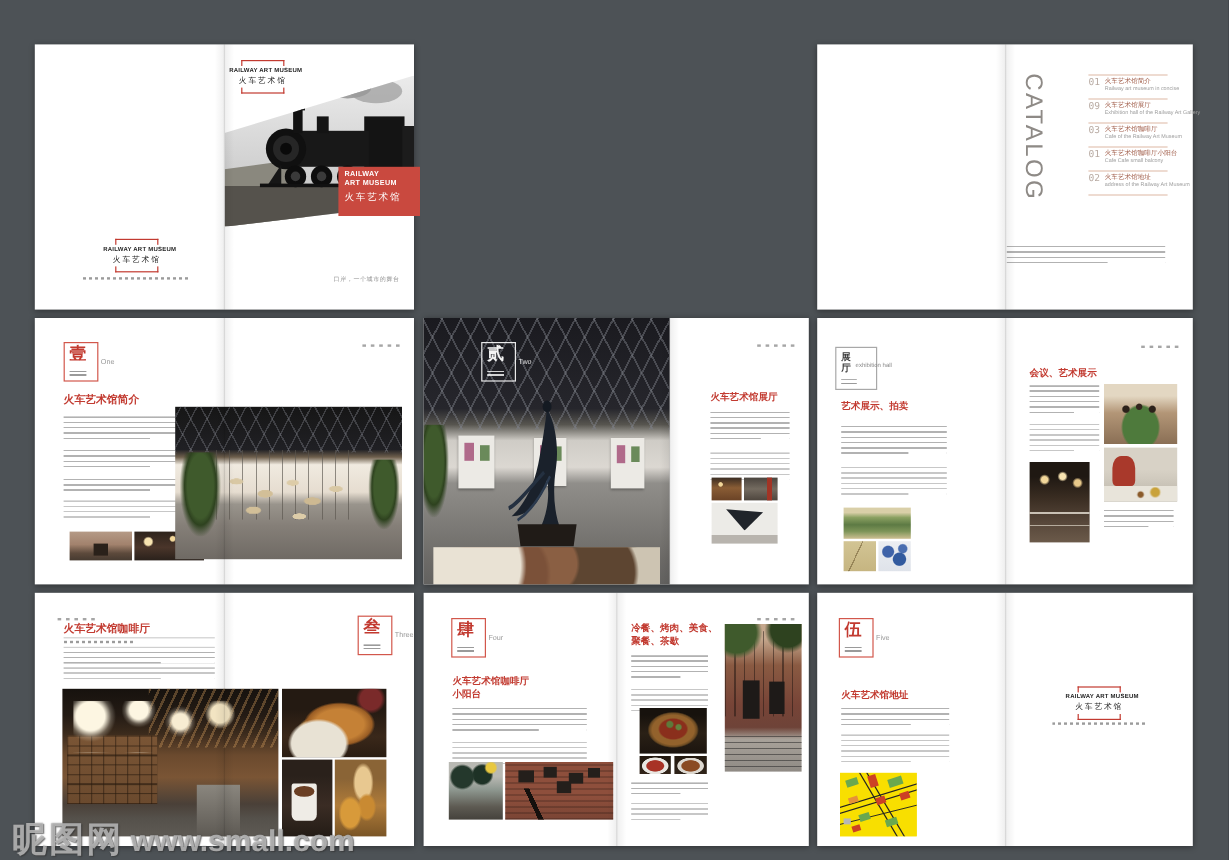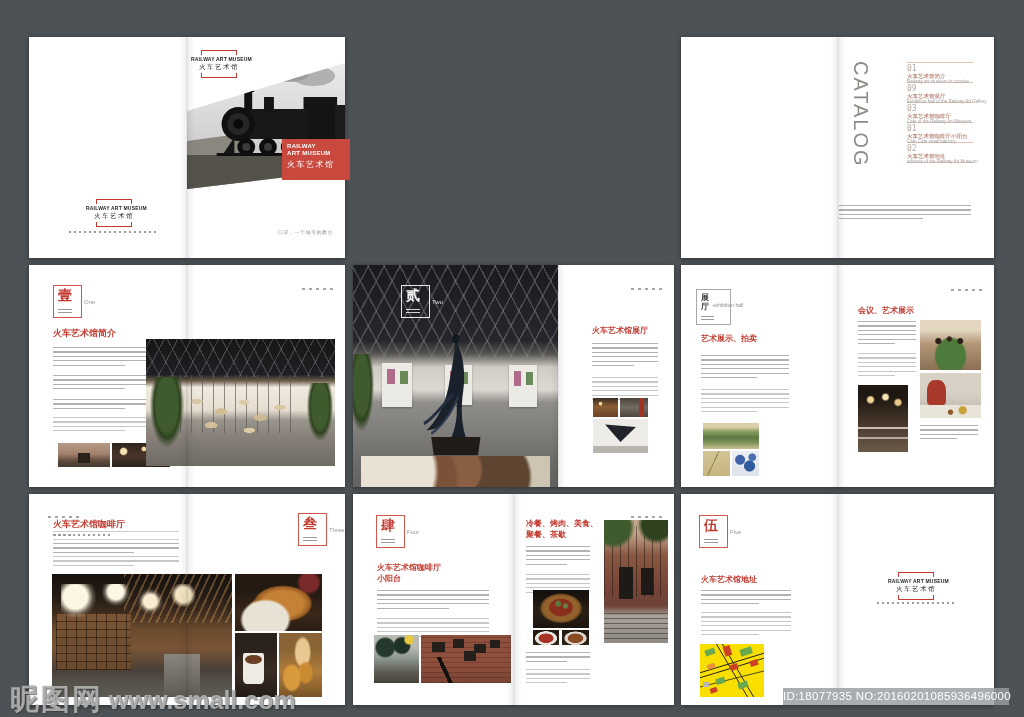--- a/index.html
+++ b/index.html
@@ -43,21 +43,21 @@
   .cb-zh{font-size:8px;letter-spacing:1.5px;margin-top:2px;font-family:"DejaVu Serif",serif;}
   
   .port-t{position:absolute;font-size:9.5px;font-weight:bold;color:#141414;letter-spacing:.3px;white-space:nowrap;}
   .port-sub{position:absolute;font-size:6px;font-weight:bold;color:#222;border-bottom:1px solid #3a3a3a;padding-bottom:1px;white-space:nowrap;}
   .brk-sm{position:absolute;width:24px;height:3px;}
   .brk-sm.t{border:1px solid #c23a30;border-bottom:none;}
   .brk-sm.b{border:1px solid #c23a30;border-top:none;}
   
   .cat-title{position:absolute;writing-mode:vertical-rl;font-size:20px;letter-spacing:2px;color:#8e8a86;font-family:"Liberation Sans",sans-serif;}
   .cat-items{position:absolute;border-bottom:1px solid #e3c4b4;}
-  .cat-item{border-top:1px solid #e3c4b4;padding:2px 0 3px;display:flex;align-items:flex-start;height:14px;flex-direction:column;}
+  .cat-item{border-top:1px solid #e3c4b4;padding:2px 0 3px;display:flex;align-items:flex-start;height:14px;}
   .ci-num{font-family:"DejaVu Sans Mono",monospace;font-size:8px;color:#b8aaa2;margin-right:4px;line-height:8px;}
   .ci-zh{font-size:5.5px;color:#a05c48;line-height:6px;white-space:nowrap;}
   .ci-en{font-size:4.5px;color:#9d9d9d;line-height:5px;white-space:nowrap;}
   
   .hallbox{position:absolute;border:1px solid #a8a8a8;background:#fff;}
   .hb-zh{position:absolute;left:4px;top:3px;font-size:8px;line-height:9px;color:#3a3a3a;font-weight:bold;white-space:pre-line;font-family:"DejaVu Serif",serif;}
   .hb-en{position:absolute;left:16px;top:12px;font-size:5px;color:#8a8a8a;white-space:nowrap;}
   .hb-bars{position:absolute;left:4px;bottom:3px;width:13px;height:5px;background:repeating-linear-gradient(180deg,#9a9a9a 0 1px,transparent 1px 3px);}
   
   .ph-port{background:
@@ -471,15 +471,14 @@
       <div class="lg-zh">火车艺术馆</div>
       <div class="brk brk-b"></div>
     </div>
     <div class="dashes" style="left:196px;top:108px;width:78px"></div>
     <div class="fold"></div>
   </div>
 
   <div class="wm-nipic">
     <span class="zh">昵图网</span><span class="url">www.small.com</span>
   </div>
-  <div class="wm-id">ID:18077935 NO:20160201085936496000</div>
 
 </div>
 
 </body></html>

